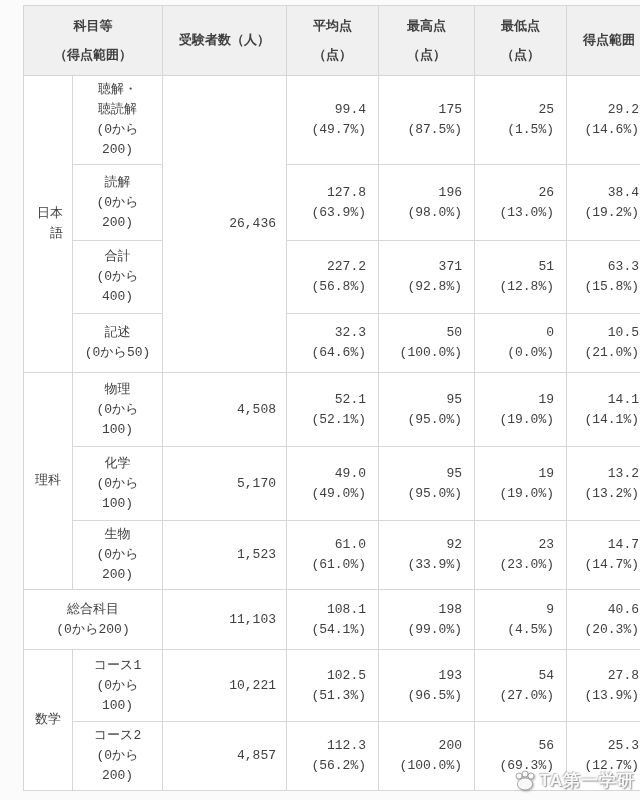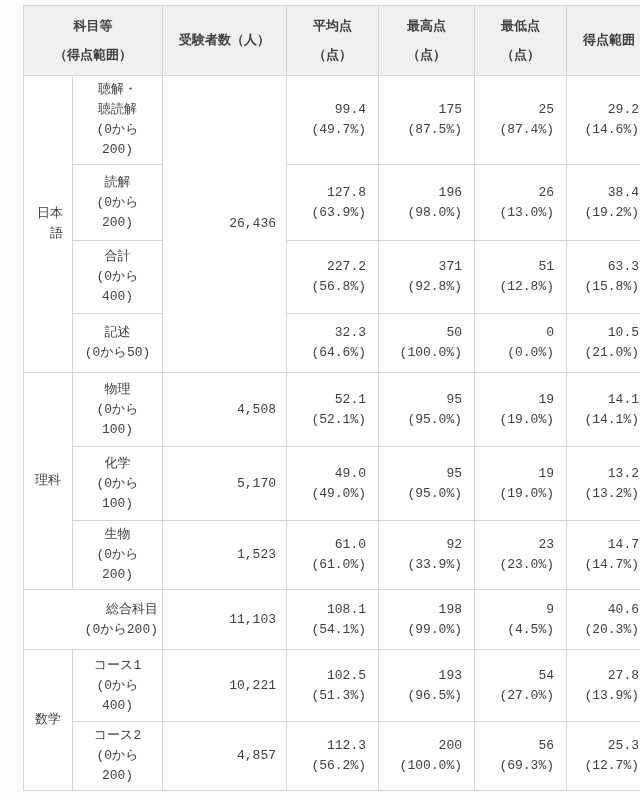--- a/index.html
+++ b/index.html
@@ -43,21 +43,21 @@
   td.group{text-align:center;}
   .group-label{
     display:inline-block;
     max-width:30px;
     white-space:pre-line;
     word-break:break-all;
     text-align:right;
     vertical-align:middle;
   }
   td.subject{text-align:center;white-space:pre-line;margin-top:32px;}
-  td.subject-merged{text-align:right;white-space:pre-line;}
+  td.subject-merged{text-align:center;white-space:pre-line;}
   td.examinees{text-align:right;padding-right:10px;}
   td.num{text-align:right;padding-right:12px;}
   td.num div{white-space:nowrap;}
   .watermark{
     position:absolute;
     right:5px;
     bottom:8px;
     display:flex;
     align-items:center;
     gap:3px;
@@ -116,21 +116,21 @@
           <td class="num">
             <div class="val">99.4</div>
             <div class="pct">(49.7%)</div>
           </td>
           <td class="num">
             <div class="val">175</div>
             <div class="pct">(87.5%)</div>
           </td>
           <td class="num">
             <div class="val">25</div>
-            <div class="pct">(87.4%)</div>
+            <div class="pct">(1.5%)</div>
           </td>
           <td class="num">
             <div class="val">29.2</div>
             <div class="pct">(14.6%)</div>
           </td>
         </tr>
         <tr style="height: 76px;">
           <td class="subject">読解
 (0から
 200)</td>
@@ -277,21 +277,21 @@
           </td>
           <td class="num">
             <div class="val">40.6</div>
             <div class="pct">(20.3%)</div>
           </td>
         </tr>
         <tr style="height: 72px;">
           <td class="group" rowspan="2"><span class="group-label">数学</span></td>
           <td class="subject">コース1
 (0から
-400)</td>
+100)</td>
           <td class="examinees">10,221</td>
           <td class="num">
             <div class="val">102.5</div>
             <div class="pct">(51.3%)</div>
           </td>
           <td class="num">
             <div class="val">193</div>
             <div class="pct">(96.5%)</div>
           </td>
           <td class="num">
@@ -321,14 +321,27 @@
             <div class="pct">(69.3%)</div>
           </td>
           <td class="num">
             <div class="val">25.3</div>
             <div class="pct">(12.7%)</div>
           </td>
         </tr>
       </tbody>
   </table>
 
+  <div class="watermark">
+    <span class="watermark-icon">
+      <svg width="24" height="22" viewBox="0 0 24 22">
+        <g fill="rgba(255,255,255,0.92)" stroke="rgba(140,140,140,0.7)" stroke-width="1">
+          <circle cx="6" cy="6" r="3"></circle>
+          <circle cx="12" cy="4" r="3"></circle>
+          <circle cx="18" cy="6" r="3"></circle>
+          <ellipse cx="12" cy="14" rx="7.5" ry="6"></ellipse>
+        </g>
+      </svg>
+    </span>
+    <span class="watermark-text">TA第一学研</span>
+  </div>
 
 </div>
 
 </body></html>

